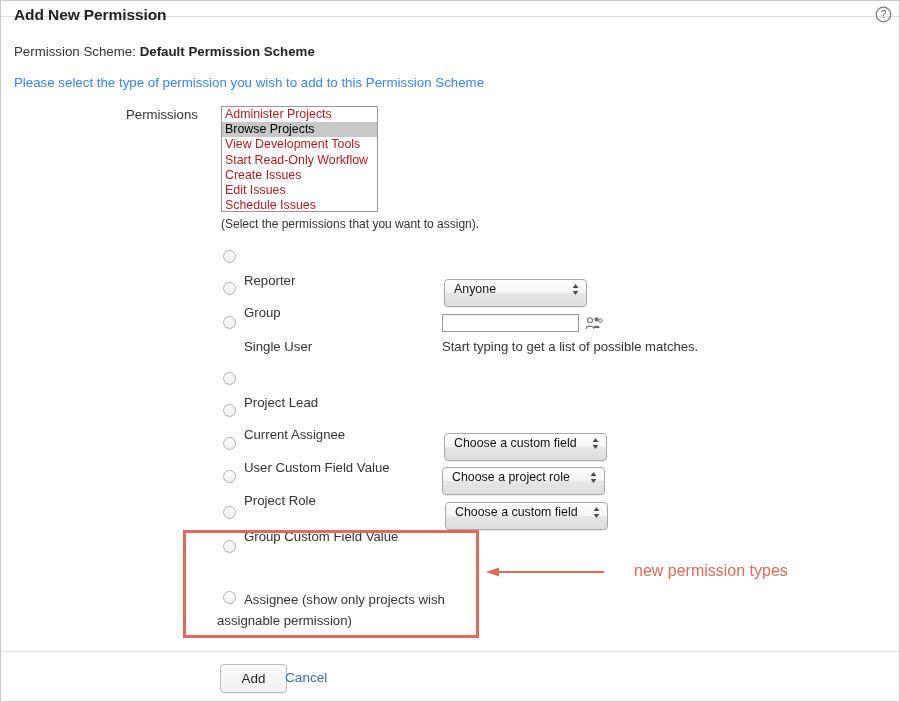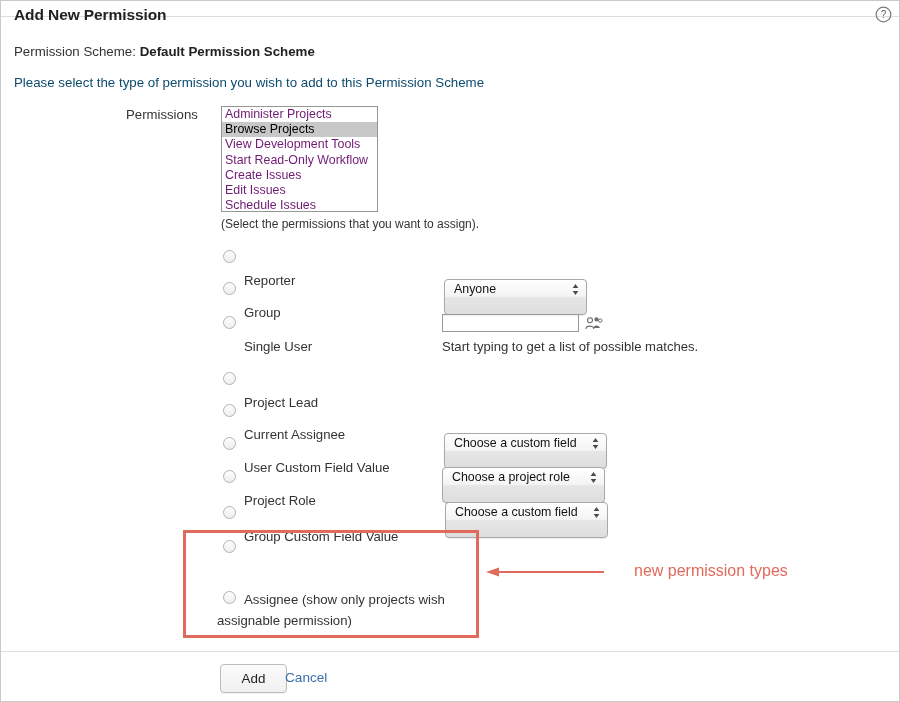--- a/index.html
+++ b/index.html
@@ -53,21 +53,21 @@
     left: 13px; top: 43px;
     font-size: 13.3px;
     color: #333333;
   }
   .scheme-line .bold { font-weight: bold; color: #222222; }
 
   .instruction {
     position: absolute;
     left: 13px; top: 74px;
     font-size: 13.3px;
-    color: #0c4a6e;
+    color: #3b82f6;
   }
 
   
   .permissions-label {
     position: absolute;
     left: 125px; top: 106px;
     font-size: 13.2px;
     color: #333333;
   }
   .listbox {
@@ -77,21 +77,21 @@
     height: 106px;
     border: 1px solid #969696;
     background: #ffffff;
     box-sizing: border-box;
     overflow: hidden;
     cursor: default;
   }
   .listbox .opt {
     font-size: 12.4px;
     line-height: 15.2px;
-    color: #701a75;
+    color: #b91c1c;
     padding-left: 3px;
     white-space: nowrap;
   }
   .listbox .opt.selected {
     background: #c8c8c8;
     color: #000000;
   }
   .list-hint {
     position: absolute;
     left: 220px; top: 216px;
@@ -114,21 +114,21 @@
     position: absolute;
     font-size: 13.2px;
     color: #333333;
     white-space: nowrap;
     margin-top: 24px;
   }
 
   
   .aqua-select {
     position: absolute;
-    height: 36px;
+    height: 28px;
     box-sizing: border-box;
     border: 1px solid #a8a8a8;
     border-radius: 4px;
     background: linear-gradient(180deg, #ffffff 0%, #f4f4f4 48%, #e6e6e6 52%, #dedede 100%);
     box-shadow: 0 1px 0 rgba(255,255,255,0.85) inset, 0 1px 1px rgba(0,0,0,0.08);
     cursor: pointer;
   }
   .aqua-select .sel-text {
     position: absolute;
     left: 9px; top: 2px;

